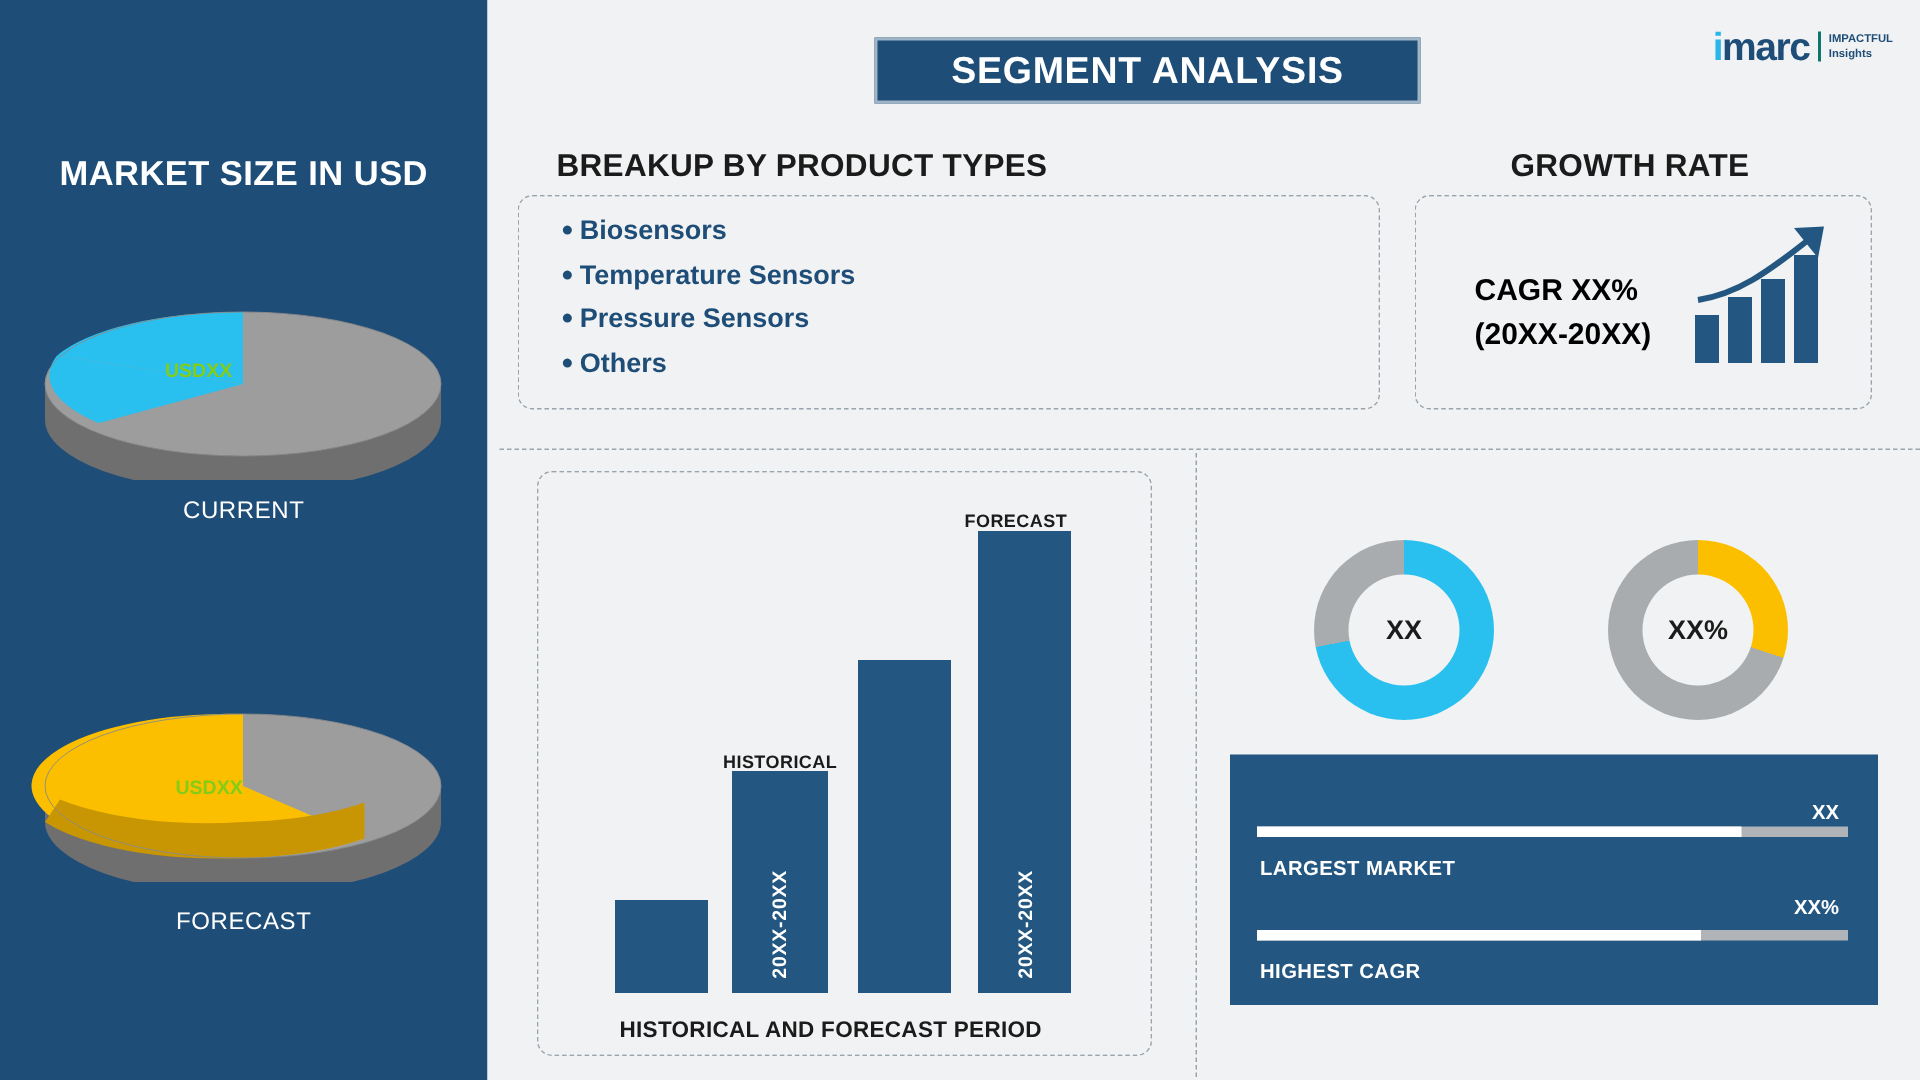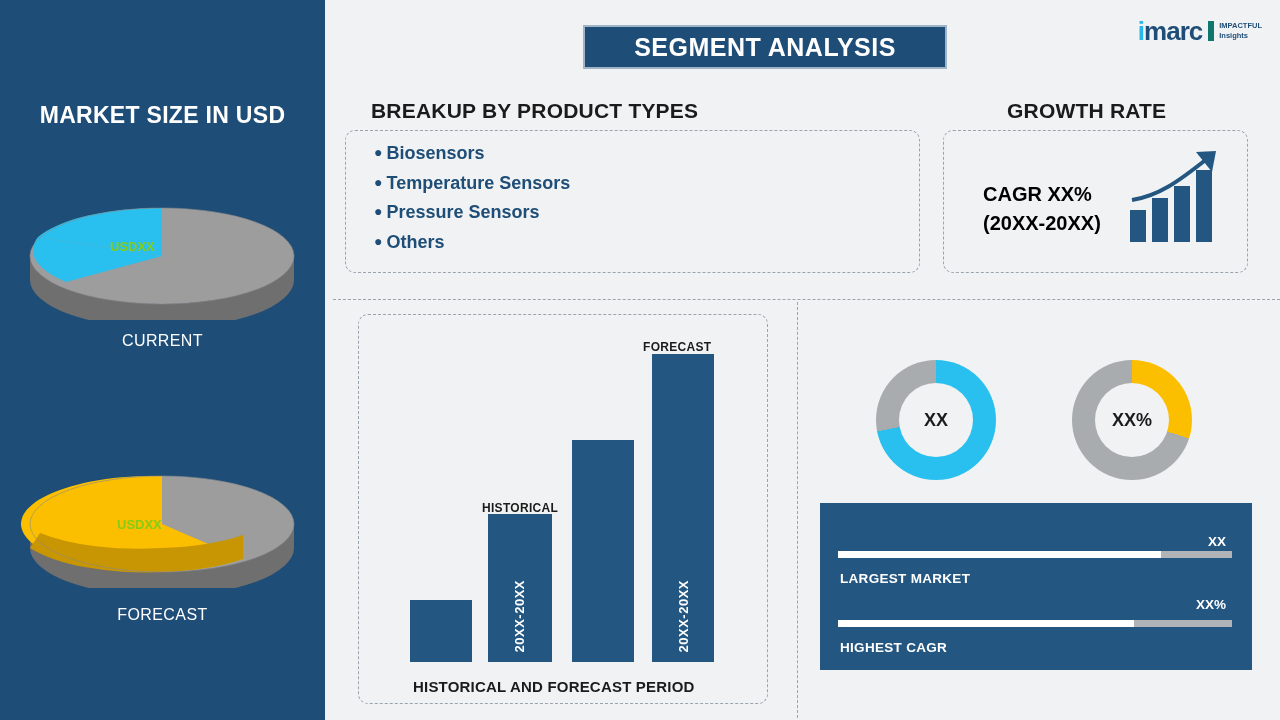--- a/index.html
+++ b/index.html
@@ -176,21 +176,21 @@
   <div class="right-area"></div>
 
   <div class="header-bar">
     <span>SEGMENT ANALYSIS</span>
   </div>
 
   <div class="logo">
     <div class="logo-word">
       <span class="i">i</span>marc
     </div>
-    <div style="border-left:6px solid #0f766e; padding-left:5px;">
+    <div style="border-left:2px solid #0f766e; padding-left:5px;">
       <div class="logo-tag">IMPACTFUL</div>
       <div class="logo-tag">Insights</div>
     </div>
   </div>
 
   <div class="sec-title" style="left:371px; top:99px;">BREAKUP BY PRODUCT TYPES</div>
   <div class="dashbox" style="left:345px; top:130px; width:575px; height:143px;"></div>
   <div class="bullet-list">
     <div class="bullet-item"><span class="dot">●</span><span>Biosensors</span></div>
     <div class="bullet-item"><span class="dot">●</span><span>Temperature Sensors</span></div>

